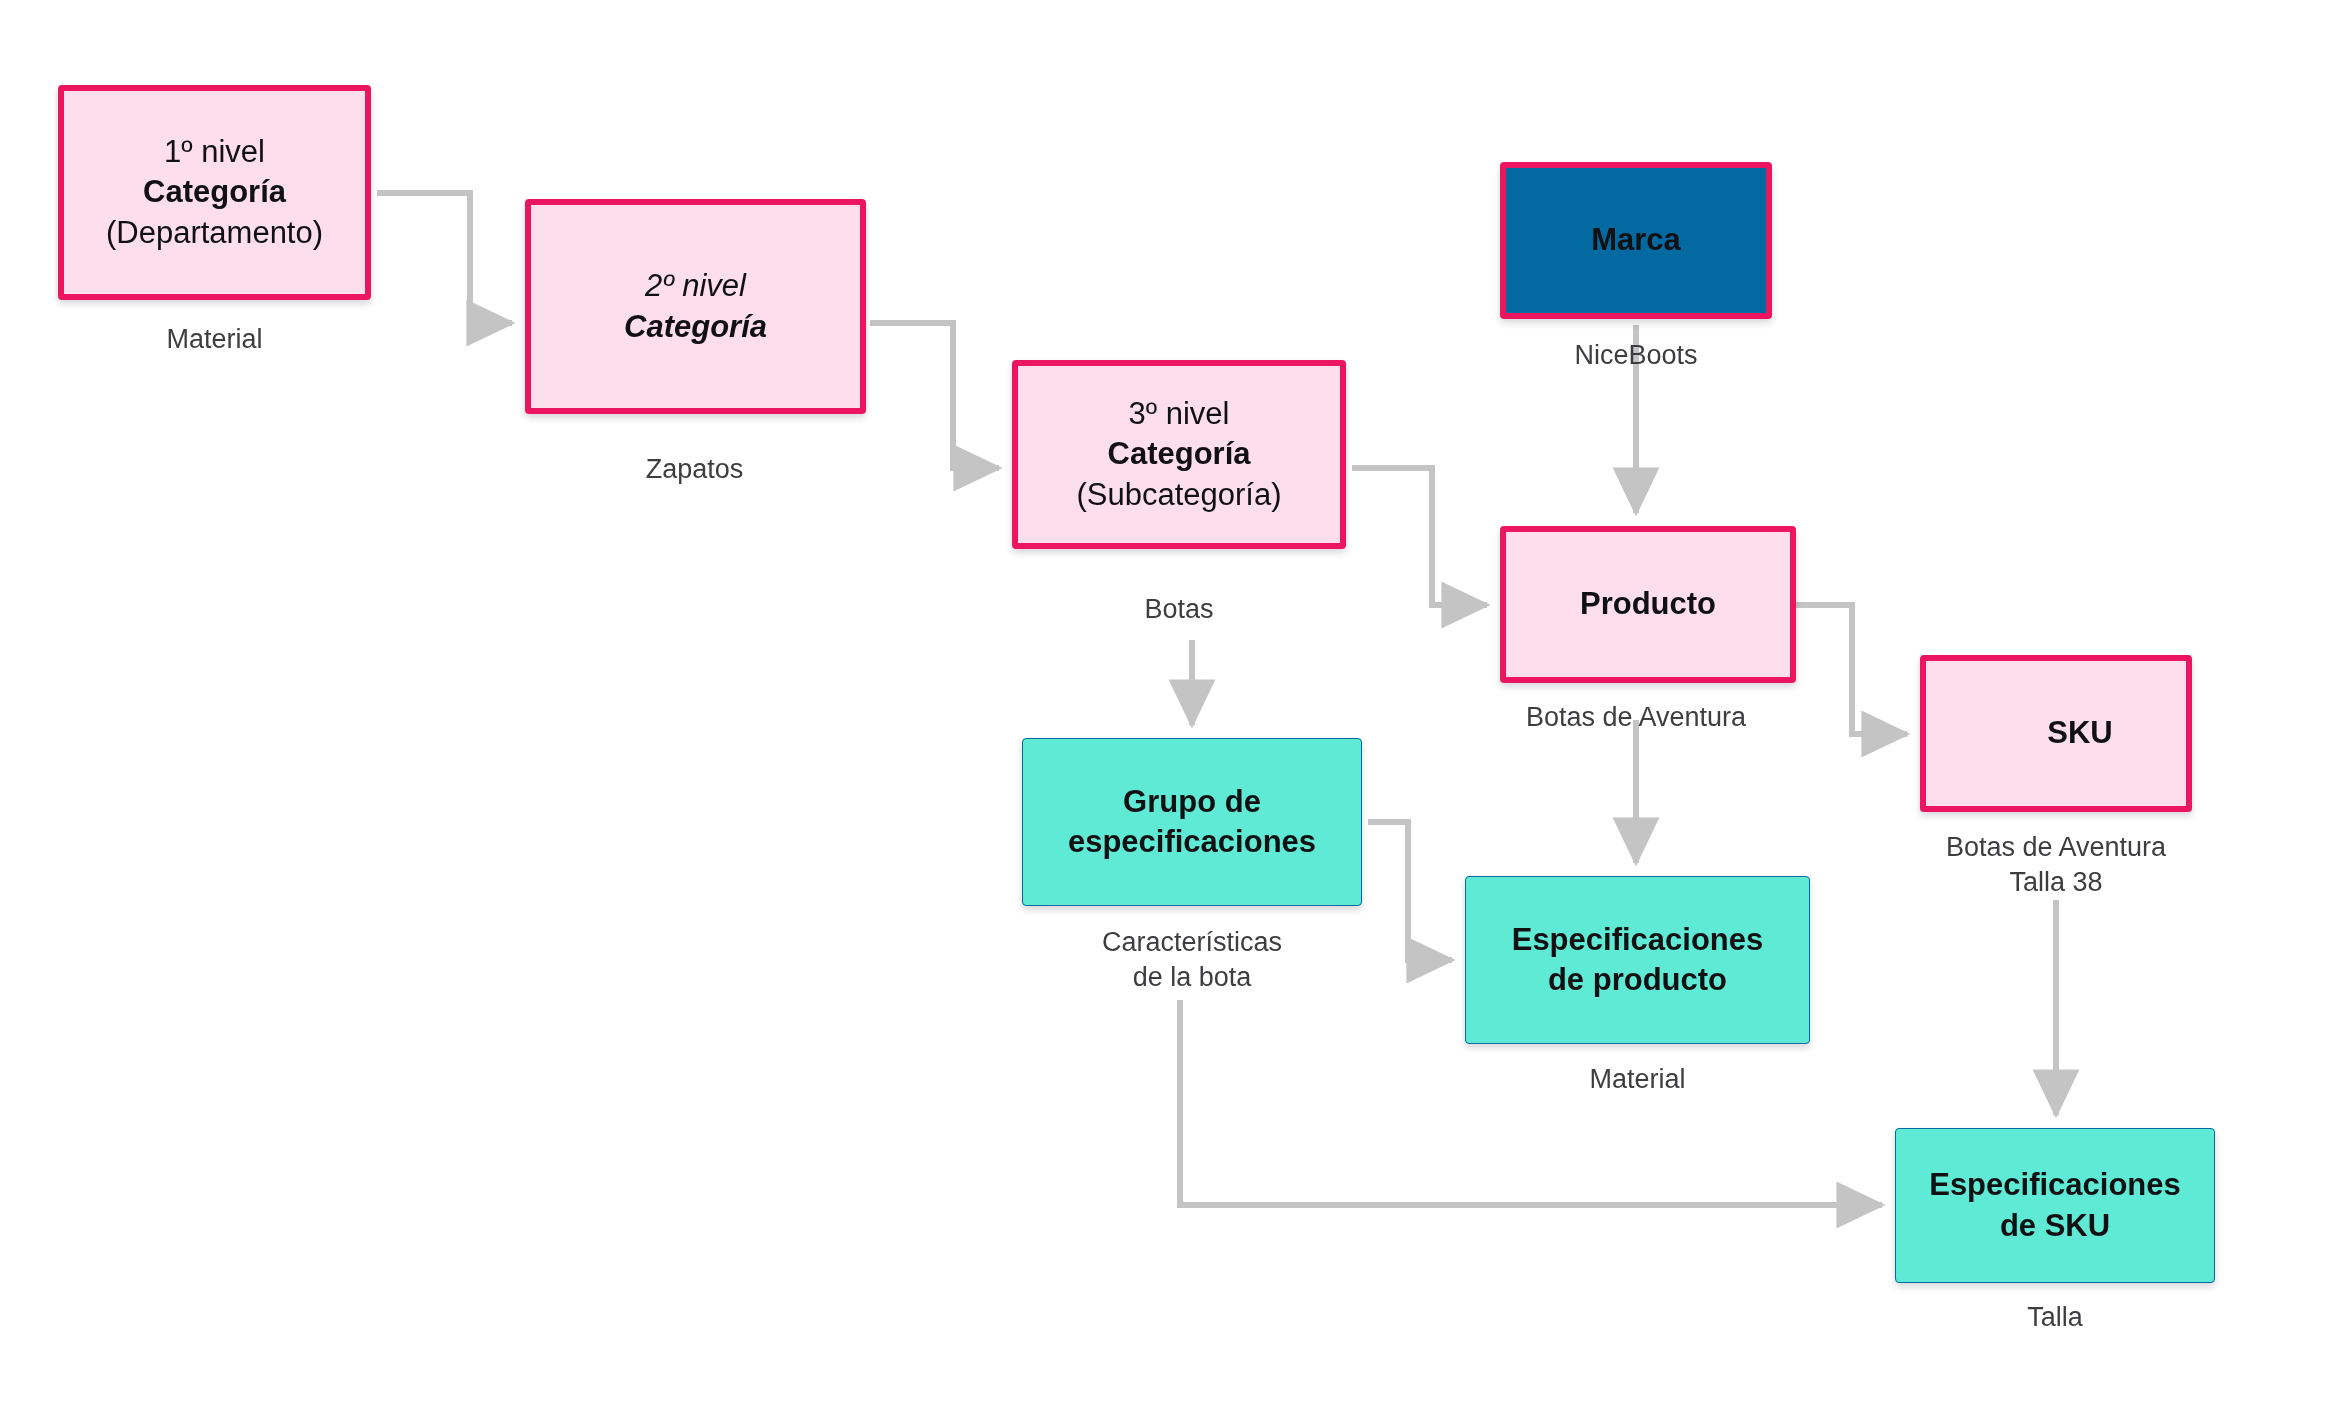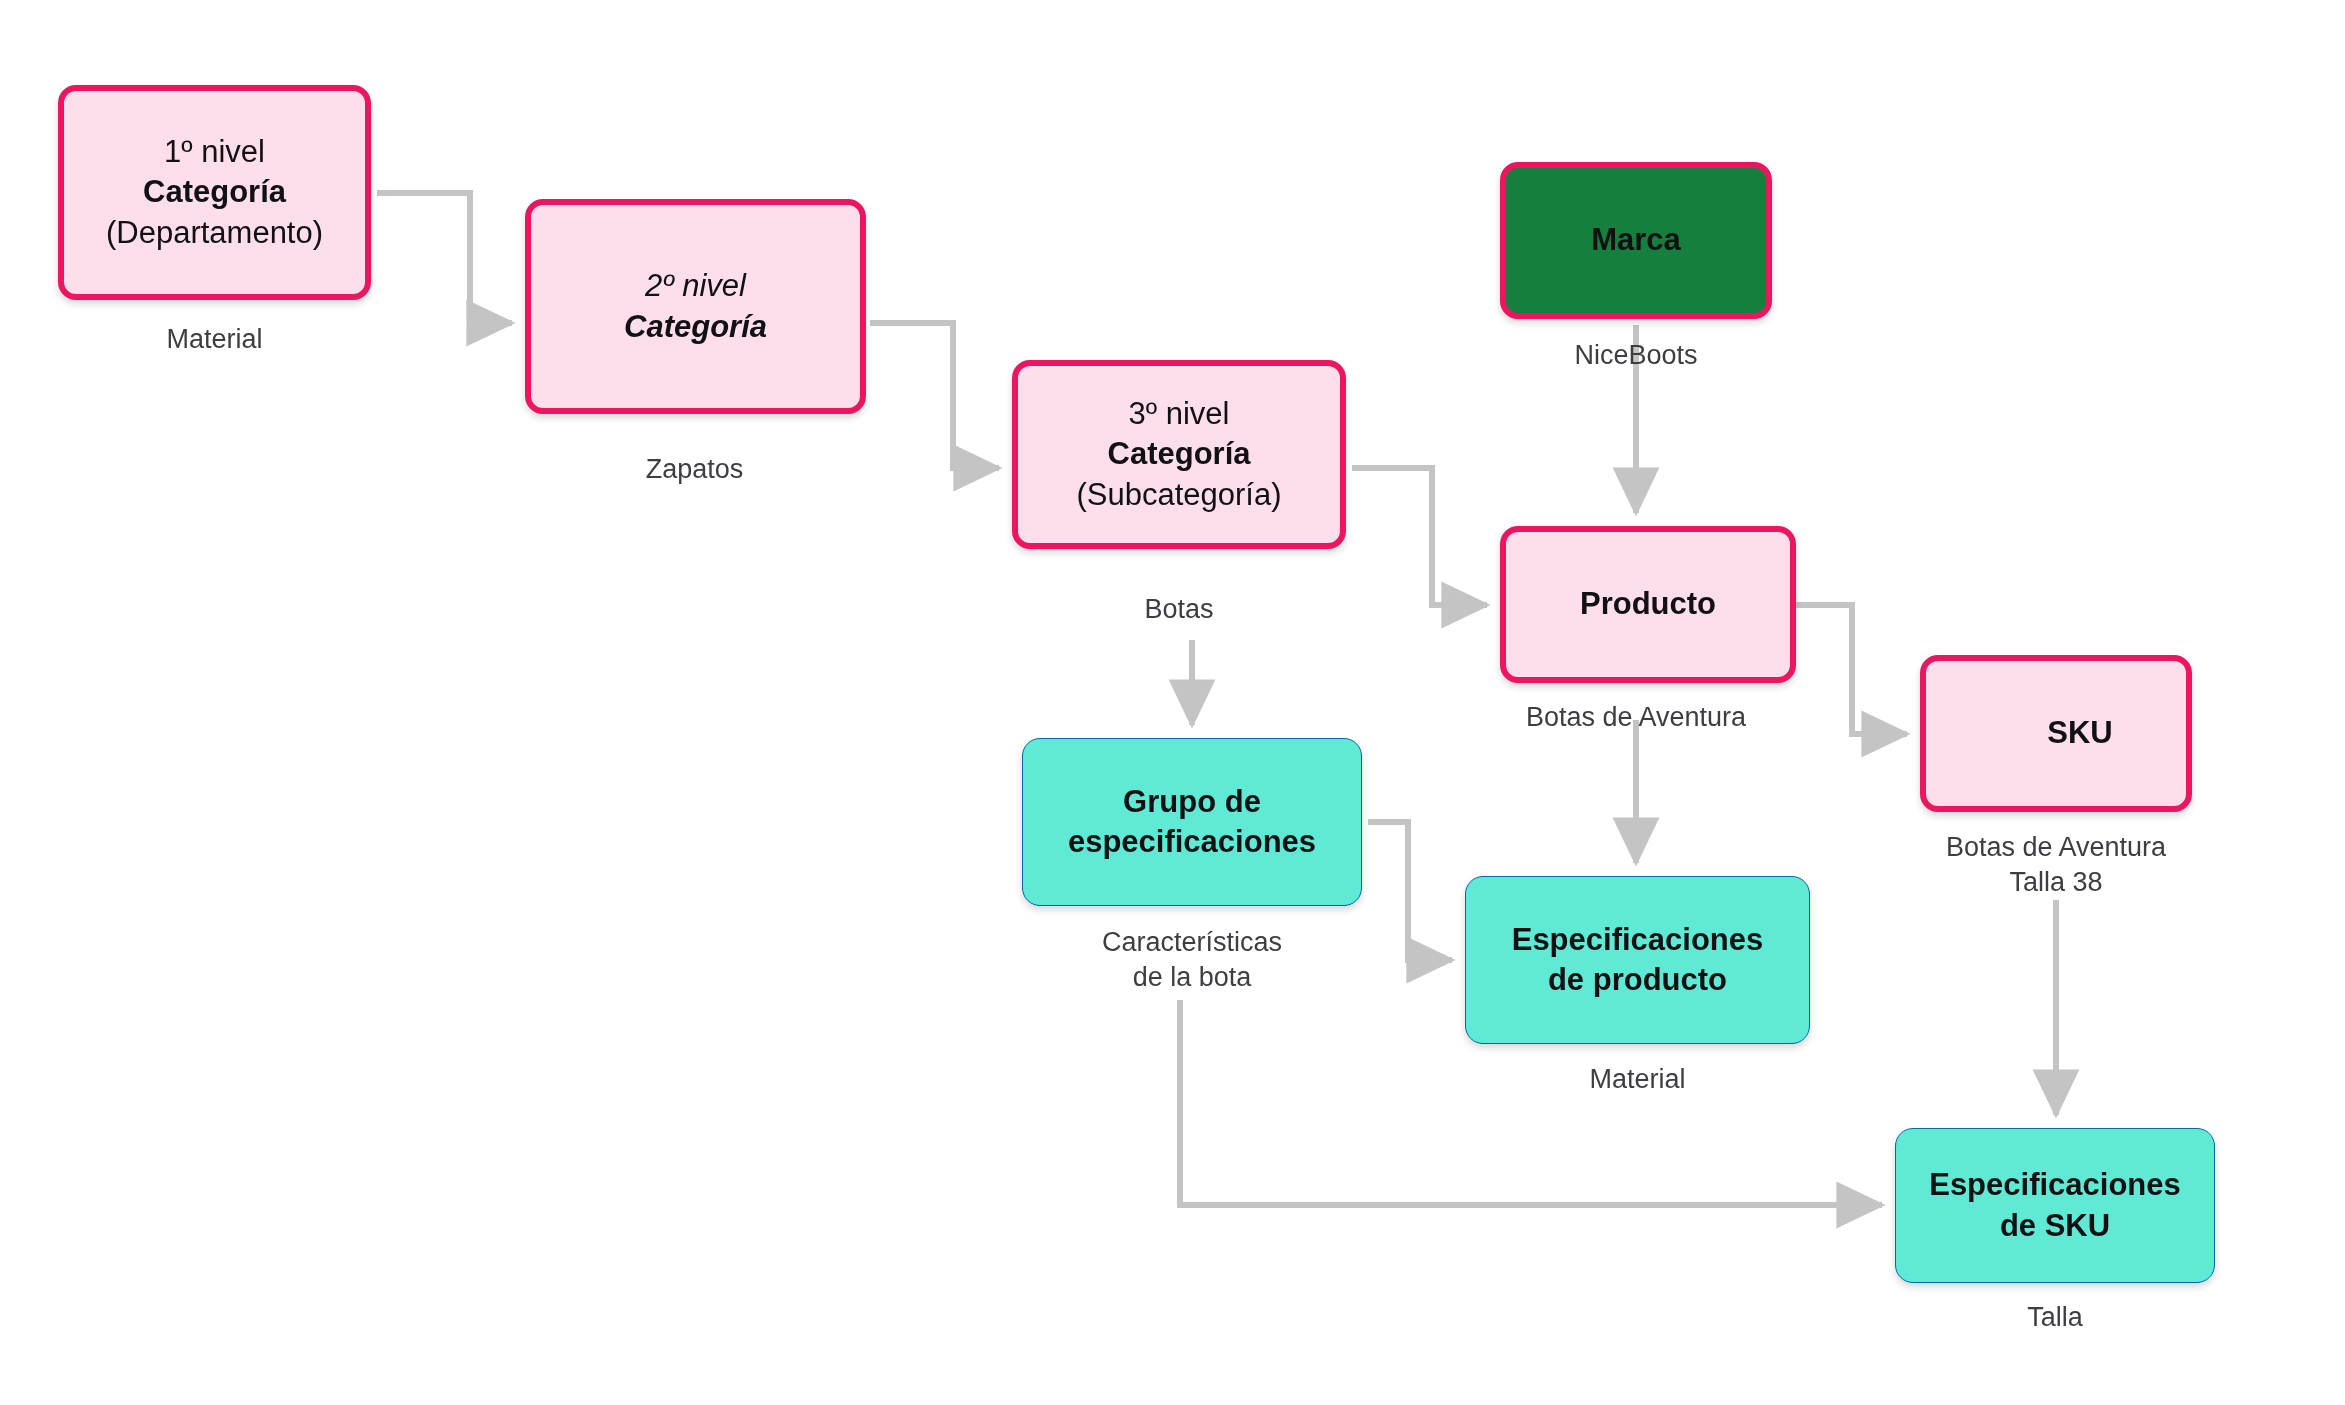--- a/index.html
+++ b/index.html
@@ -26,32 +26,32 @@
     height: 1405px;
     pointer-events: none;
   }
   .node {
     position: absolute;
     box-sizing: border-box;
     display: flex;
     flex-direction: column;
     align-items: center;
     justify-content: center;
-    border-radius: 18px;
+    border-radius: 4px;
     text-align: center;
     line-height: 1.30;
     color: #111113;
     box-shadow: 0 4px 7px rgba(20,20,30,0.16);
   }
   .node.pink {
     background: #FCDEEC;
     border: 6px solid #EC1560;
   }
   .node.pink-light {
-    background: #15803d;
+    background: #0369a1;
     border: 6px solid #EC1560;
   }
   .node.slate {
     background: #5eead4;
     border: 1px solid #0369a1;
   }
   .node .ln {
     display: block;
     white-space: nowrap;
   }

